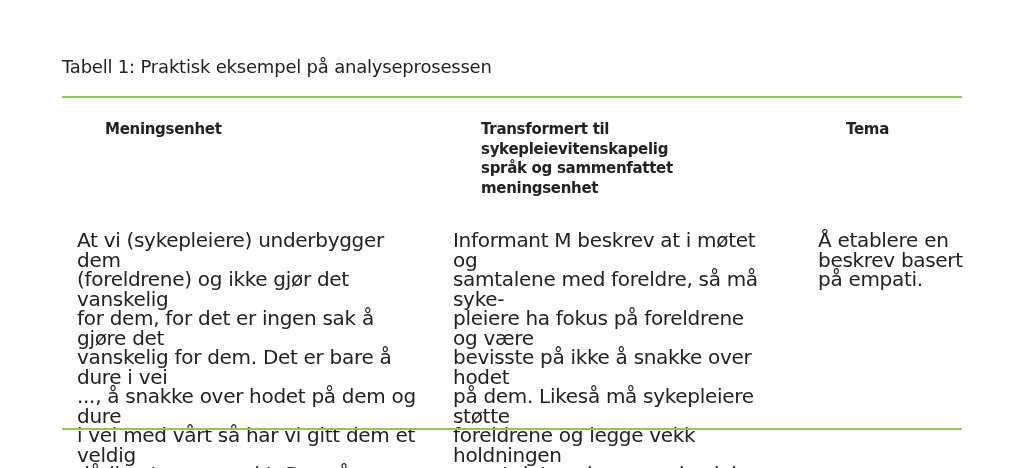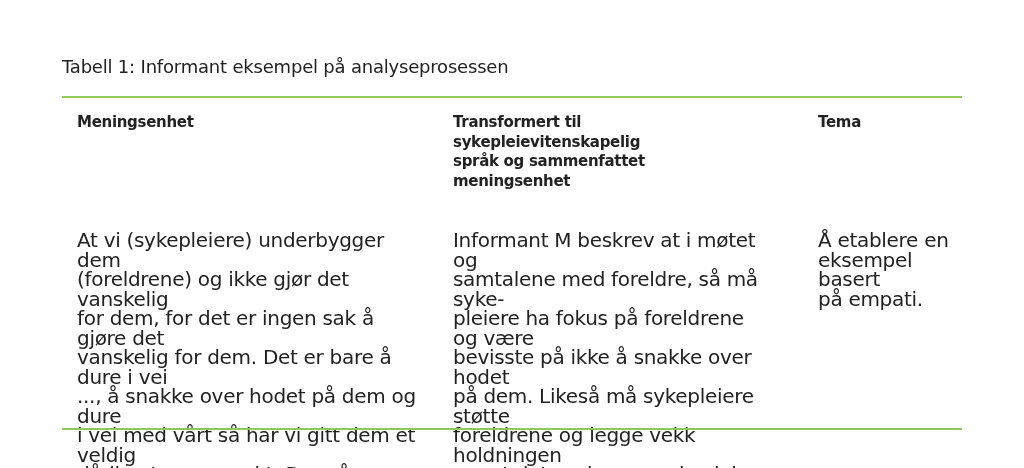--- a/index.html
+++ b/index.html
@@ -40,37 +40,38 @@
       font-size: 20px;
       line-height: 19.5px;
       letter-spacing: -0.3px;
     }
     .col.c1 { left: 77px; width: 350px; }
     .col.c2 { left: 453px; width: 320px; }
     .col.c3 { left: 818px; width: 150px; }
 
     .hdr {
       position: absolute;
-      top: 113px;
+      top: 120px;
       font-weight: bold;
       font-size: 15px;
       line-height: 19.5px;
       letter-spacing: -0.3px;
       white-space: pre-line;
+      margin-left: 28px;
     }
     .cell {
       position: absolute;
       top: 231px;
       white-space: pre-line;
     }
   </style>
 </head>
 <body>
 
-<div class="caption"><span class="label">Tabell 1:</span><span> Informant eksempel på analyseprosessen</span></div>
+<div class="caption"><span class="label">Tabell 1:</span><span> Praktisk eksempel på analyseprosessen</span></div>
 
 <div class="rule top"></div>
 
 <div>
   <div class="hdr col c1">Meningsenhet</div>
   <div class="hdr col c2">Transformert til
 sykepleievitenskapelig
 språk og sammenfattet
 meningsenhet</div>
   <div class="hdr col c3">Tema</div>
@@ -86,18 +87,18 @@
 foreldrene altså og ikke ta det ovenfra.</div>
     <div class="cell col c2">Informant M beskrev at i møtet og
 samtalene med foreldre, så må syke-
 pleiere ha fokus på foreldrene og være
 bevisste på ikke å snakke over hodet
 på dem. Likeså må sykepleiere støtte
 foreldrene og legge vekk holdningen
 om at det er de som sykepleiere
 som vet best.</div>
     <div class="cell col c3">Å etablere en
-eksempel basert
+beskrev basert
 på empati.</div>
   </div>
 </div>
 
 <div class="rule bottom"></div>
 
 </body></html>

